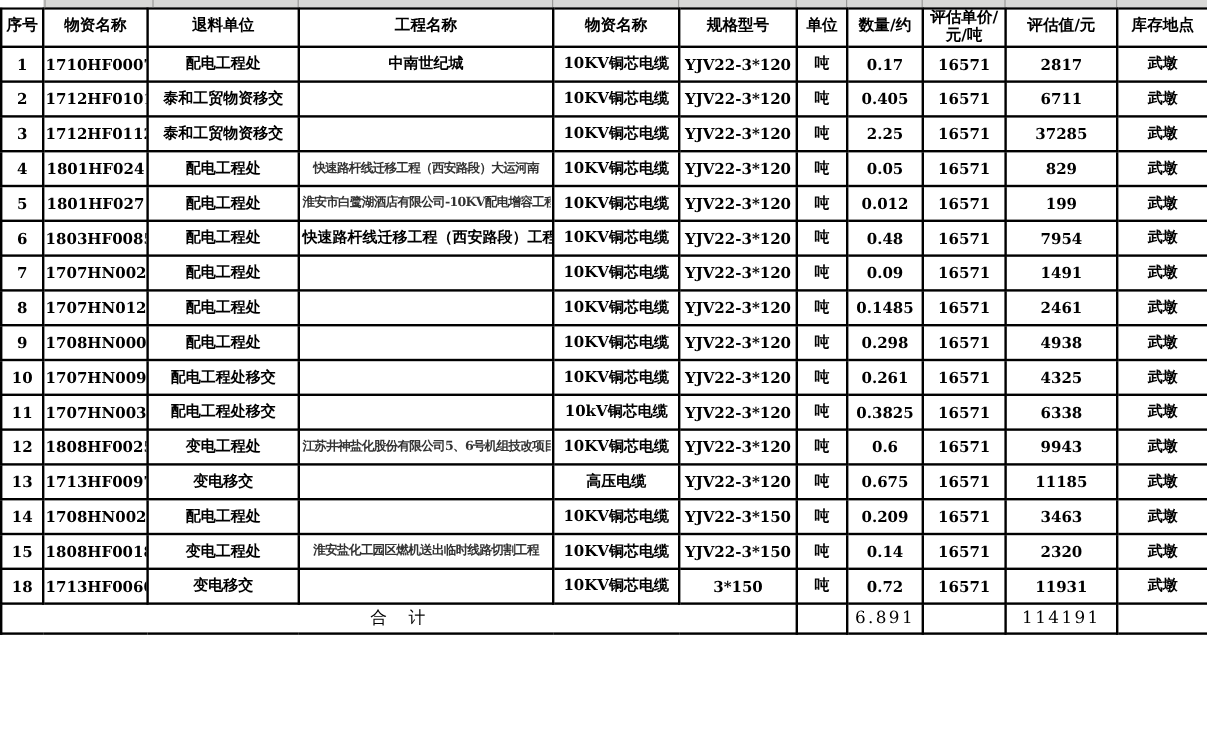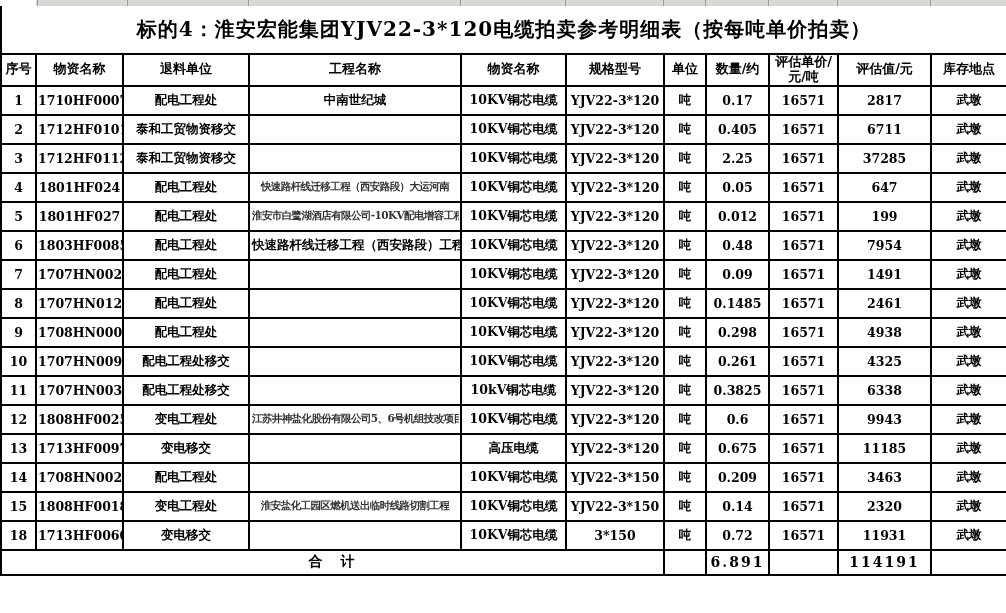--- a/index.html
+++ b/index.html
@@ -22,21 +22,21 @@
     padding:0 1px;overflow:hidden;color:#000;white-space:nowrap;
   }
   .title-cell{
     border-top:none !important;height:47px;
     font-size:20px;font-weight:bold;letter-spacing:1px;
   }
   thead th{height:29px;font-size:13px;font-weight:bold;line-height:1.15;white-space:normal !important;padding:0 2px;}
   tbody td{height:27px;font-size:12.5px;font-weight:bold;}
   tbody td.proj{padding:0 2px;}
   tbody td.shrink{font-size:10.5px;color:#333;letter-spacing:-0.6px;font-weight:bold;border-radius:9px;}
-  tfoot td{height:23px;font-size:14px;font-weight:bold;letter-spacing:2px;}
+  tfoot td{height:23px;font-size:14px;font-weight:normal;letter-spacing:2px;}
 </style>
 </head>
 <body>
 
 <div class="top-strip">
   <div class="white-cell"></div>
   <div class="tick" style="left:37px"></div>
   <div class="tick" style="left:127px"></div>
   <div class="tick" style="left:248px"></div>
   <div class="tick" style="left:460px"></div>
@@ -57,23 +57,20 @@
     <col style="width:105px">
       <col style="width:98px">
       <col style="width:42px">
       <col style="width:63px">
     <col style="width:69px">
       <col style="width:93px">
       <col style="width:76px">
   </colgroup>
   <thead>
     <tr>
-      <td class="title-cell" colspan="11">标的4：淮安宏能集团YJV22-3*120电缆拍卖参考明细表（按每吨单价拍卖）</td>
-    </tr>
-    <tr>
         <th>序号</th>
         <th>物资名称</th>
         <th>退料单位</th>
         <th>工程名称</th>
         <th>物资名称</th>
         <th>规格型号</th>
         <th>单位</th>
         <th>数量/约</th>
         <th>评估单价/元/吨</th>
         <th>评估值/元</th>
@@ -123,21 +120,21 @@
       <tr>
         <td>4</td>
         <td>1801HF024</td>
         <td>配电工程处</td>
         <td class="proj shrink">快速路杆线迁移工程（西安路段）大运河南</td>
         <td>10KV铜芯电缆</td>
         <td>YJV22-3*120</td>
         <td>吨</td>
         <td>0.05</td>
         <td>16571</td>
-        <td>647</td>
+        <td>829</td>
         <td>武墩</td>
       </tr>
       <tr>
         <td>5</td>
         <td>1801HF027</td>
         <td>配电工程处</td>
         <td class="proj shrink">淮安市白鹭湖酒店有限公司-10KV配电增容工程</td>
         <td>10KV铜芯电缆</td>
         <td>YJV22-3*120</td>
         <td>吨</td>

